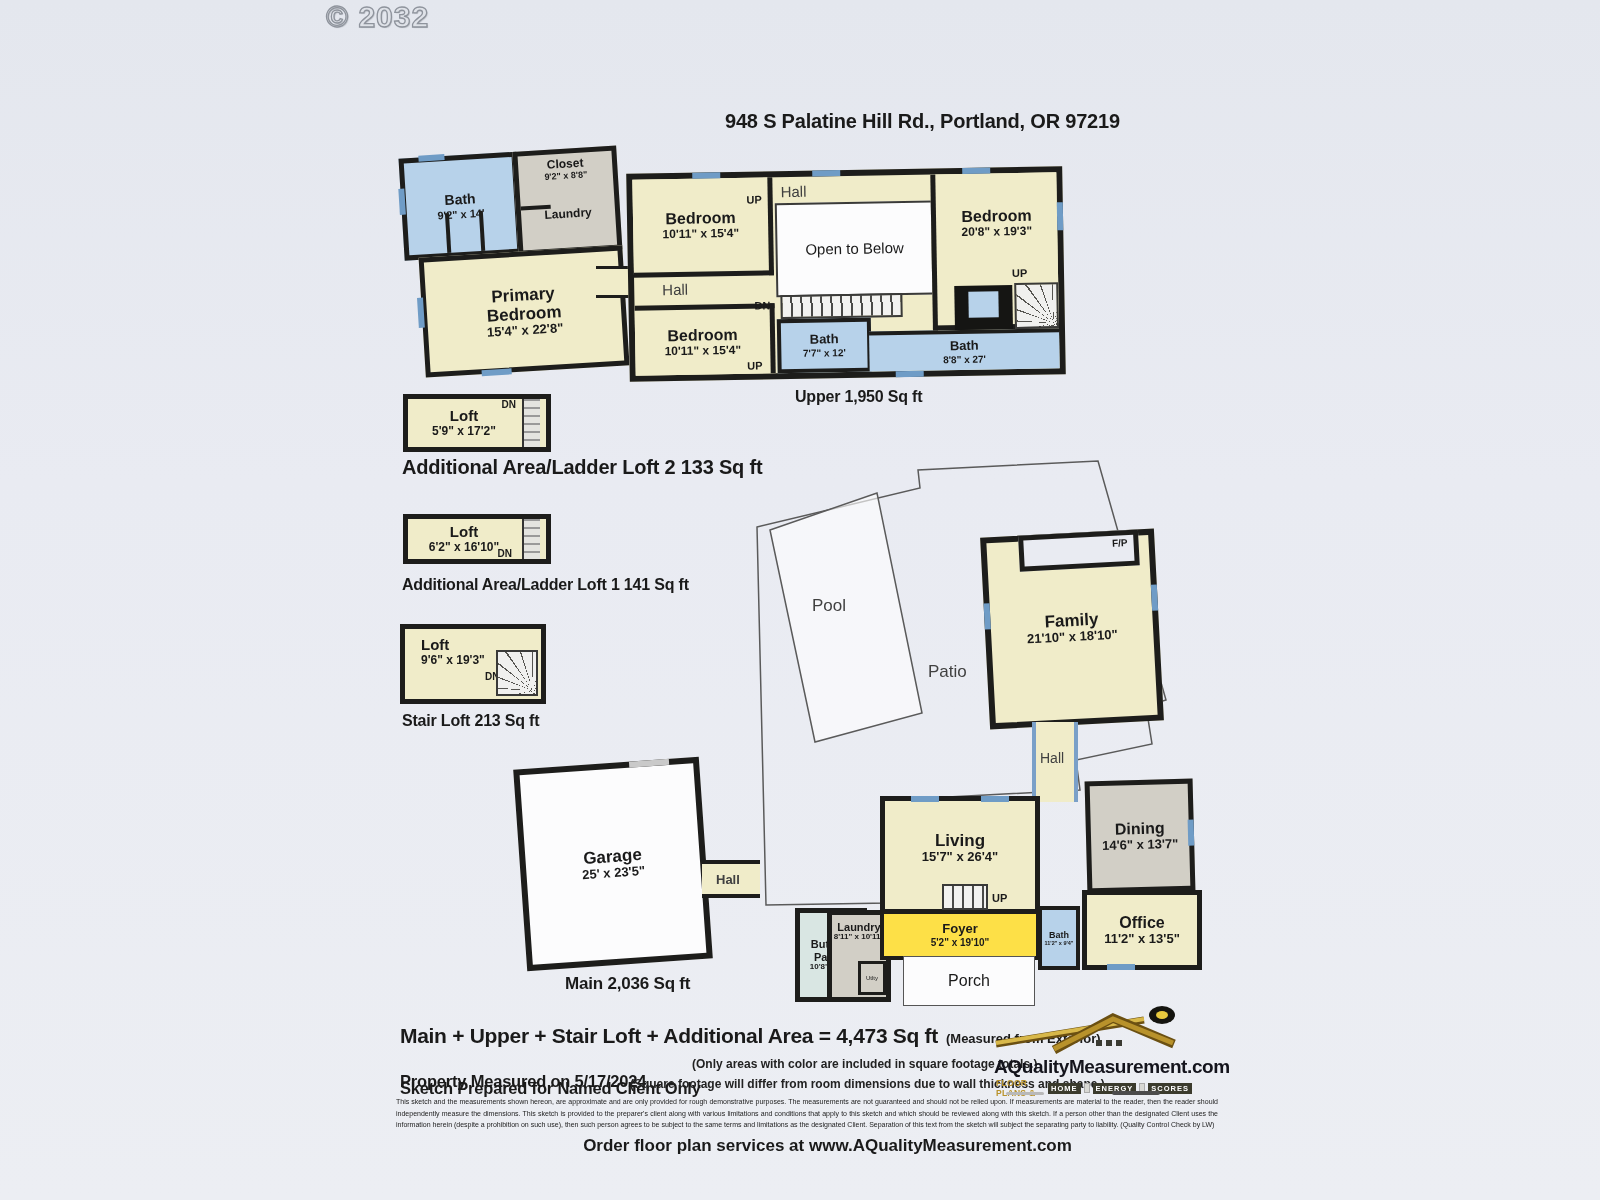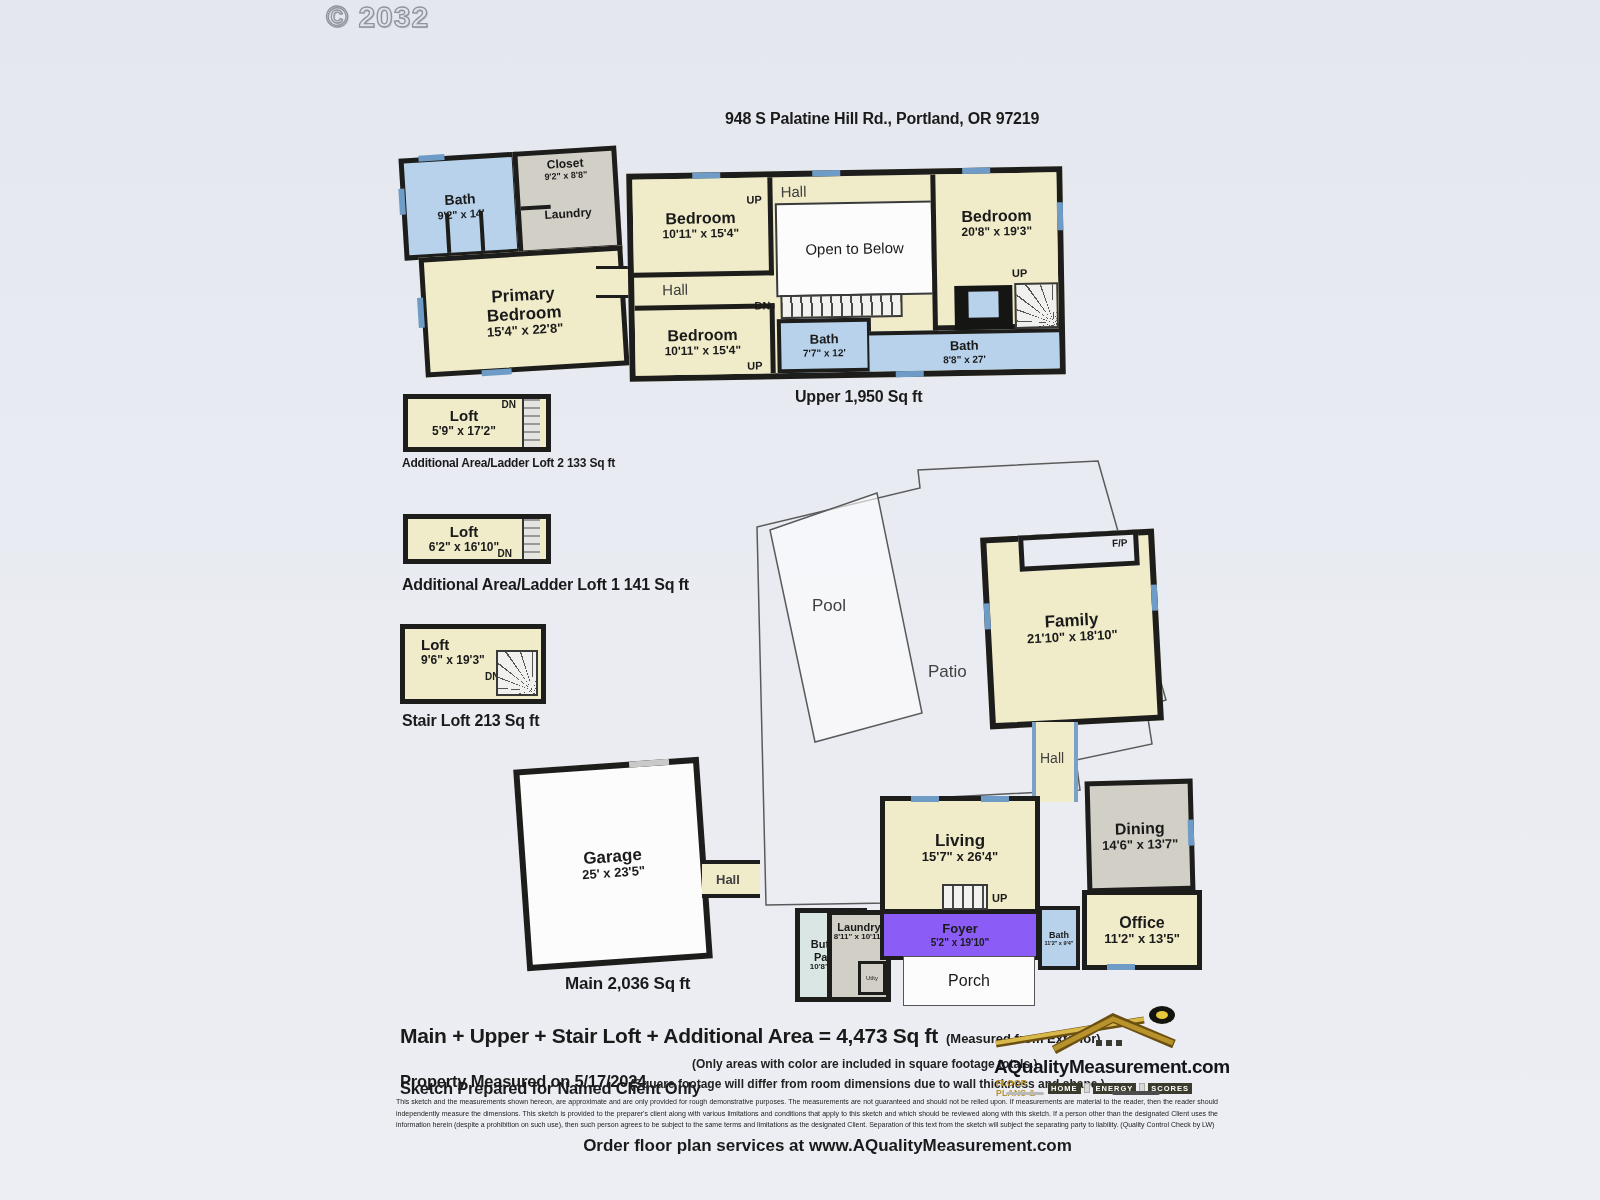--- a/index.html
+++ b/index.html
@@ -26,34 +26,34 @@
   .f9{font-size:9px;} .f8{font-size:8px;} .f6{font-size:6px;}
   .dims{font-weight:bold;}
   .tag{position:absolute;font-weight:bold;font-size:12px;color:#1a1a1a;}
   .halltag{position:absolute;font-size:15px;color:#404040;}
   .seclabel{position:absolute;font-weight:bold;font-size:16px;letter-spacing:-0.2px;}
   
   .cream{background:#f0ecc9;}
   .blue{background:#b7d2ea;}
   .gray{background:#d2cfc6;}
   .kitchenfill{background:#d9e6e3;}
-  .foyerfill{background:#8b5cf6;}
+  .foyerfill{background:#fde047;}
   .white{background:#fcfcfd;}
   
   .stairs-h{background:repeating-linear-gradient(90deg,#f2f2f0 0 8px,#4a4a48 8px 10px);border:2px solid #3a3a38;}
   .spiral{background:repeating-conic-gradient(from 190deg at 92% 92%,#f0f0ee 0 15deg,#55544f 15deg 17deg);border:2px solid #3a3a38;}
   .ladder2{background:repeating-linear-gradient(0deg,#e4e4e0 0 6px,#999 6px 8px);border-left:2px solid #333;}
   .win{position:absolute;background:#6f9cc6;}
   .wall{position:absolute;background:#1d1d1b;}
   
   #watermark{
     left:326px;top:0px;font-size:30px;font-weight:bold;letter-spacing:1px;
     color:#dfe2e8;-webkit-text-stroke:1.3px #8e939c;text-shadow:1px 1px 1px #b9bdc4;
   }
-  #address{left:725px;top:110px;width:460px;font-size:16px;font-weight:bold;letter-spacing:-0.2px;}
+  #address{left:725px;top:110px;width:460px;font-size:20px;font-weight:bold;letter-spacing:-0.2px;}
   
   #total-row{left:400px;top:1024px;display:flex;align-items:baseline;gap:8px;}
   #total-row .big{font-size:21px;font-weight:bold;letter-spacing:-0.3px;}
   #total-row .small{font-size:13px;font-weight:bold;}
   .footline{position:absolute;font-weight:bold;font-size:16.5px;letter-spacing:-0.2px;}
   .footnote{position:absolute;font-size:12px;font-weight:bold;color:#222;}
   #disclaimer{left:396px;top:1096px;width:822px;font-size:7px;line-height:1.65;color:#222;text-align:justify;}
   #order{left:555px;top:1136px;width:545px;text-align:center;font-size:17px;font-weight:bold;}
   
   #logo{left:992px;top:1000px;width:200px;height:96px;}
@@ -151,21 +151,21 @@
   </div>
 
   <div class="seclabel" style="left:795px;top:388px;">Upper  1,950 Sq ft</div>
 
   <div class="room cream" style="left:403px;top:394px;width:148px;height:58px;padding-right:26px;">
     <span class="rname f15">Loft</span>
     <span class="dims f12">5'9" x 17'2"</span>
     <span class="tag" style="right:30px;top:0;font-size:10px;">DN</span>
     <span class="abs ladder2" style="right:6px;top:0;width:18px;height:48px;"></span>
   </div>
-  <div class="seclabel" style="left:402px;top:456px;font-size:12px;">Additional Area/Ladder Loft 2  133 Sq ft</div>
+  <div class="seclabel" style="left:402px;top:456px;font-size:20px;">Additional Area/Ladder Loft 2  133 Sq ft</div>
 
   <div class="room cream" style="left:403px;top:514px;width:148px;height:50px;padding-right:26px;">
     <span class="rname f15">Loft</span>
     <span class="dims f12">6'2" x 16'10"</span>
     <span class="tag" style="right:34px;bottom:0;font-size:10px;">DN</span>
     <span class="abs ladder2" style="right:6px;top:0;width:18px;height:40px;"></span>
   </div>
   <div class="seclabel" style="left:402px;top:576px;font-size:16px;">Additional Area/Ladder Loft 1  141 Sq ft</div>
 
   <div class="room cream" style="left:400px;top:624px;width:146px;height:80px;align-items:flex-start;justify-content:flex-start;padding:8px 0 0 16px;text-align:left;">

